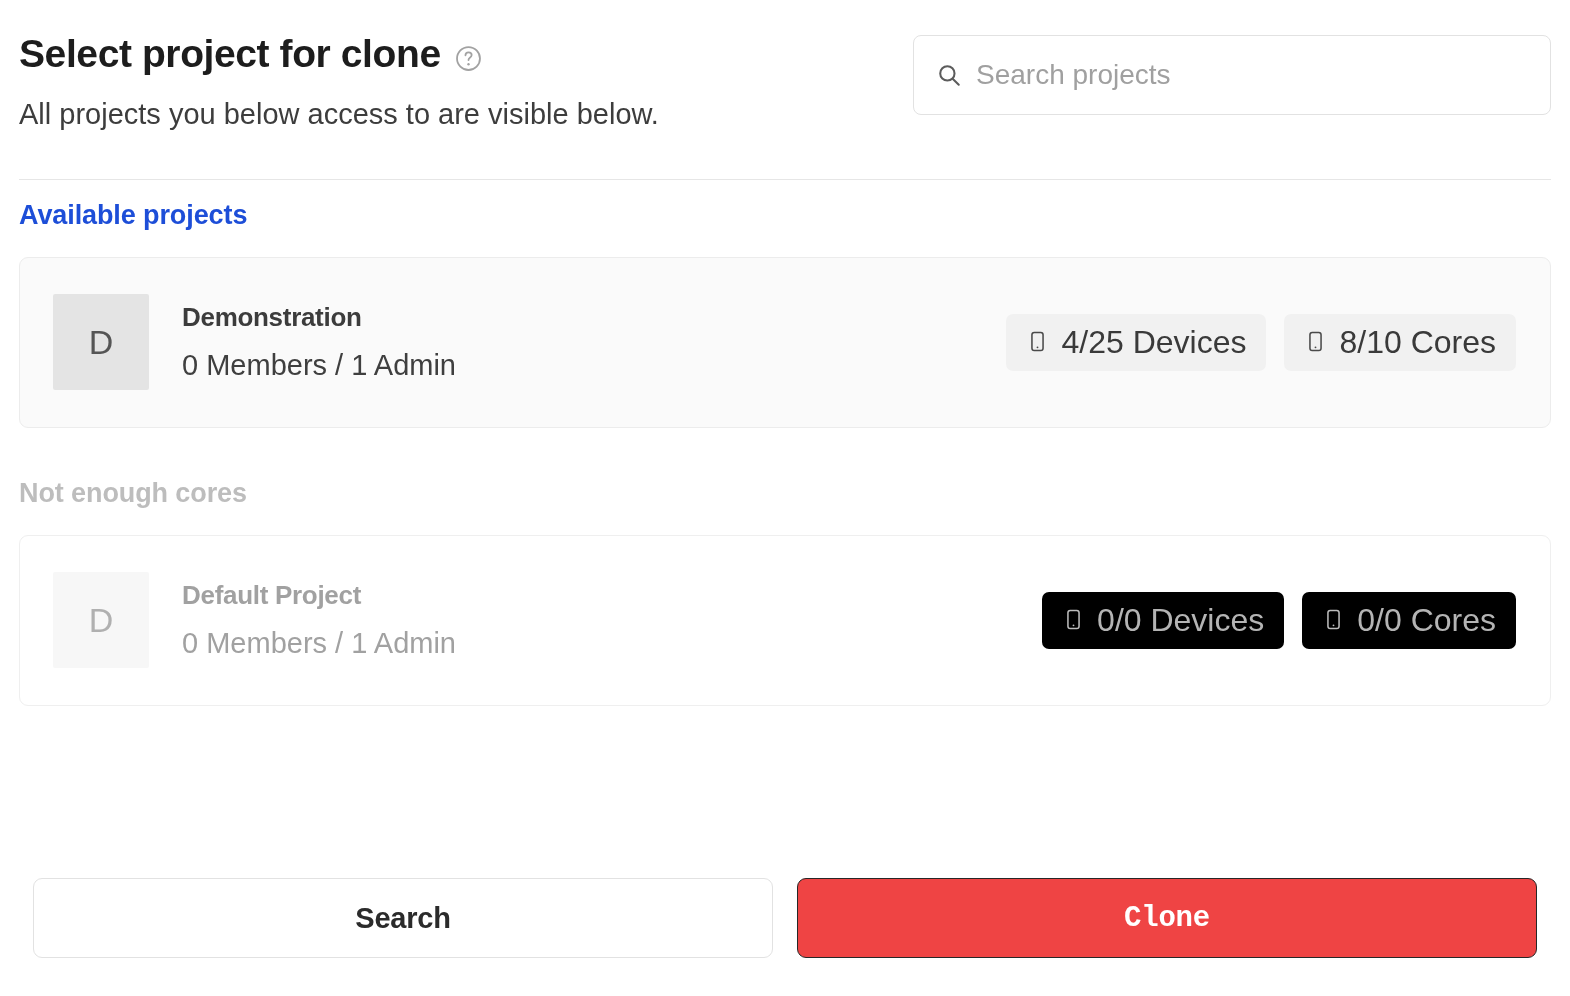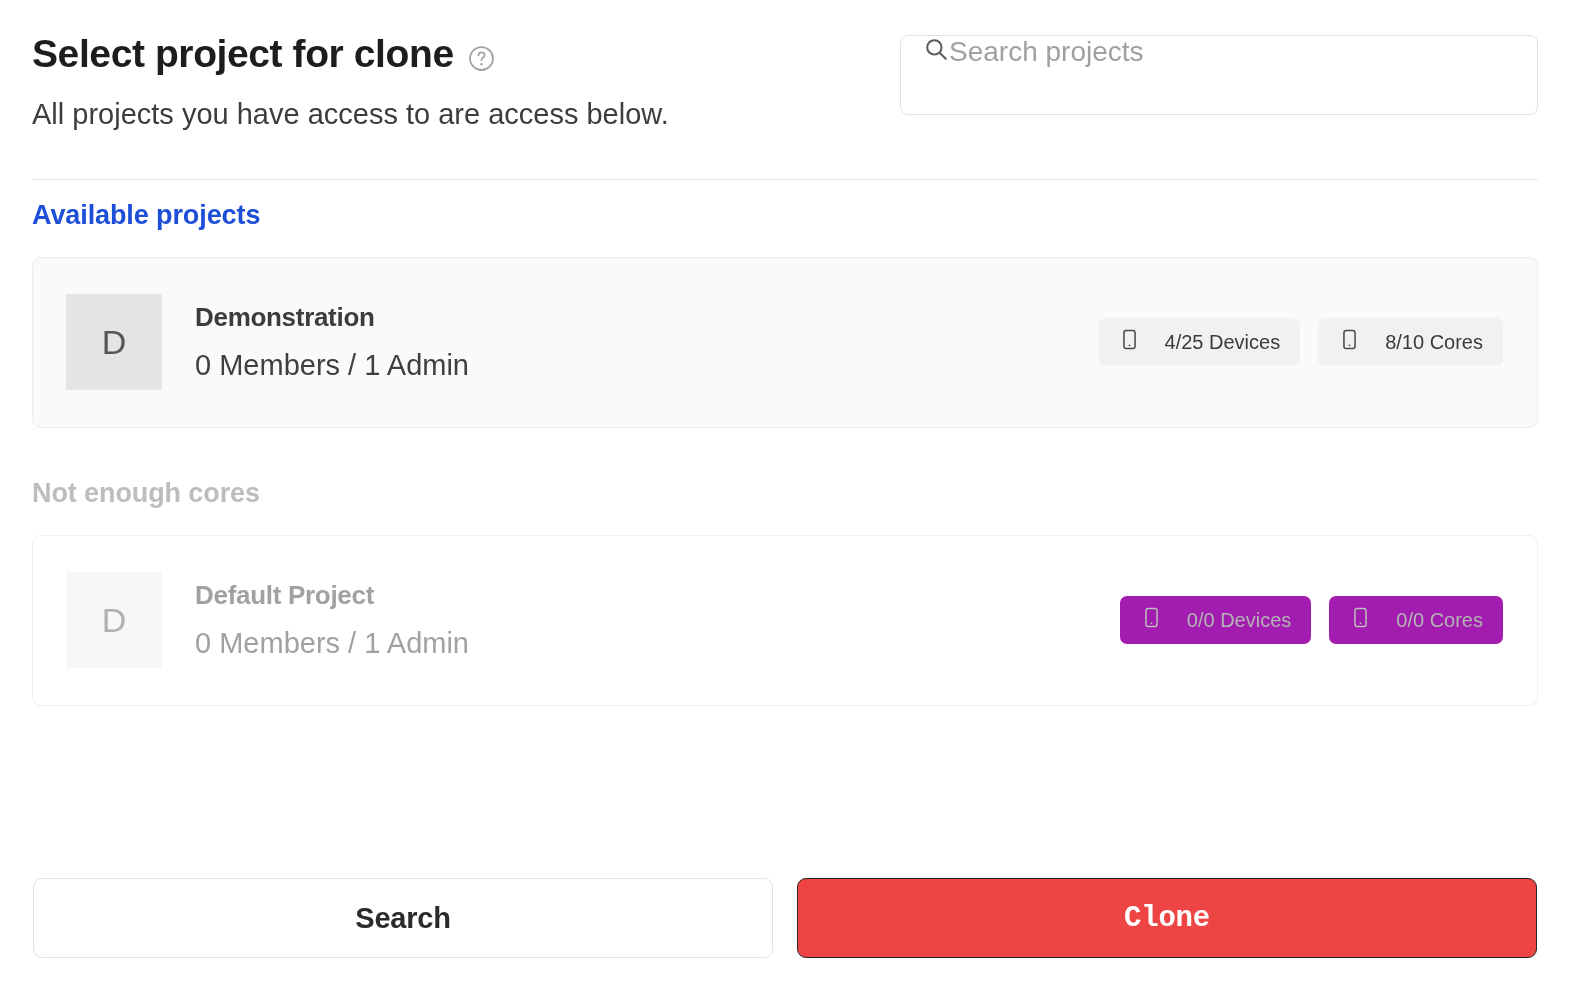--- a/index.html
+++ b/index.html
@@ -13,21 +13,21 @@
     font-family: "Liberation Sans", sans-serif;
     color: #2b2b2b;
     -webkit-font-smoothing: antialiased;
     overflow: hidden;
   }
   .dialog {
     position: relative;
     width: 1570px;
     height: 704px;
     box-sizing: border-box;
-    padding: 0 32px;
+    padding: 0 19px;
   }
 
   
   .header {
     display: flex;
     align-items: flex-start;
     justify-content: space-between;
     padding-top: 34px;
   }
   .header-left { flex: 0 0 auto; }
@@ -60,22 +60,23 @@
   }
   .search-box {
     position: relative;
     width: 638px;
     height: 80px;
     box-sizing: border-box;
     border: 1px solid #e2e2e2;
     border-radius: 8px;
     background: #ffffff;
     display: flex;
-    align-items: flex-start;
+    align-items: center;
     padding: 0 22px;
+    gap: 14px;
     margin-top: 1px;
   }
   .search-icon {
     flex: 0 0 auto;
     width: 26px;
     height: 26px;
     display: block;
   }
   .search-input {
     border: 0;
@@ -162,30 +163,30 @@
 
   .badges {
     flex: 0 0 auto;
     display: flex;
     align-items: center;
     gap: 18px;
   }
   .badge {
     display: flex;
     align-items: center;
-    gap: 24px;
+    gap: 12px;
     background: #f1f1f1;
     border-radius: 7px;
     padding: 10px 20px;
-    font-size: 20px;
+    font-size: 32px;
     color: #3a3a3a;
     white-space: nowrap;
   }
   .project-row.disabled .badge {
-    background: #a21caf;
+    background: #000000;
     color: #b4b4b4;
     justify-content: space-between;
   }
   .badge .dev-icon { display: block; flex: 0 0 auto; }
 
   
   .footer {
     position: absolute;
     left: 33px;
     right: 33px;
@@ -230,21 +231,21 @@
       <div class="title-row">
         <h1 class="title">Select project for clone</h1>
         <span class="help-icon">
           <svg width="27" height="27" viewBox="0 0 24 24" fill="none">
             <circle cx="12" cy="12" r="10.2" stroke="#a2a2a2" stroke-width="1.6"></circle>
             <path d="M9.3 9.1c0-1.5 1.2-2.6 2.8-2.6 1.5 0 2.7 1 2.7 2.4 0 1.2-.7 1.8-1.6 2.4-.8.6-1.2 1.1-1.2 2.1" stroke="#a2a2a2" stroke-width="1.6" stroke-linecap="round"></path>
             <circle cx="12" cy="17.1" r="1.05" fill="#a2a2a2"></circle>
           </svg>
         </span>
       </div>
-      <div class="subtitle">All projects you have access to are access below.</div>
+      <div class="subtitle">All projects you below access to are visible below.</div>
     </div>
 
     <div class="search-box">
       <span class="search-icon">
         <svg width="26" height="26" viewBox="0 0 24 24" fill="none">
           <circle cx="10.5" cy="10.5" r="6.6" stroke="#5c5c5c" stroke-width="1.9"></circle>
           <path d="M15.6 15.6L21 21" stroke="#5c5c5c" stroke-width="1.9" stroke-linecap="round"></path>
         </svg>
       </span>
       <input class="search-input" type="text" placeholder="Search projects" style="">

